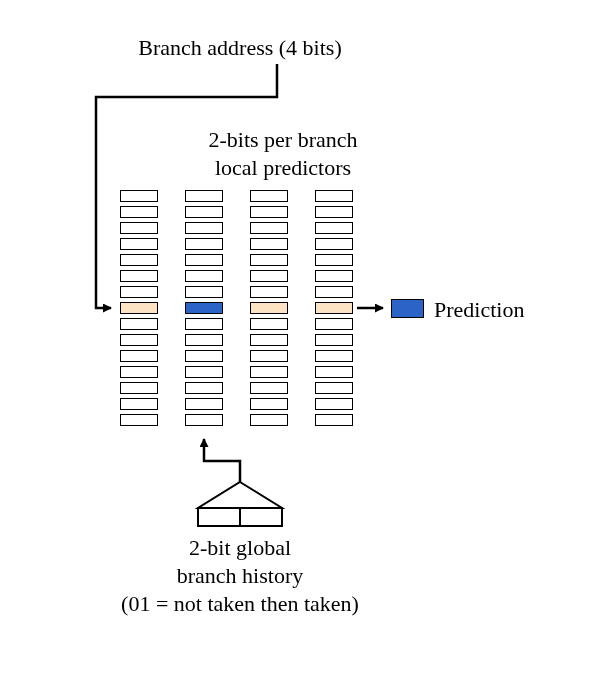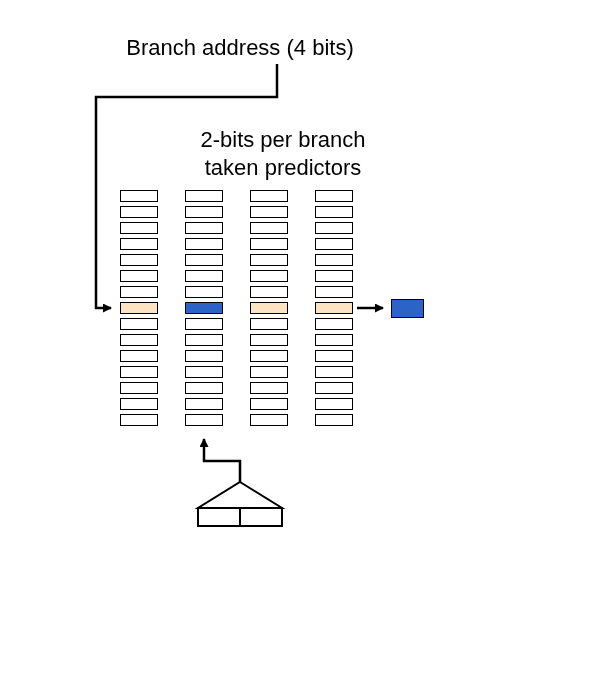--- a/index.html
+++ b/index.html
@@ -14,20 +14,21 @@
     height: 676px;
     background: #ffffff;
     overflow: hidden;
   }
   .label {
     position: absolute;
     color: #000000;
     font-size: 22px;
     line-height: 28px;
     white-space: nowrap;
+    font-family: Liberation Serif, serif;
   }
   .centered {
     text-align: center;
     white-space: normal;
   }
   #title-label        { left: 0px;   top: 34px;  width: 480px; }
   #predictor-label    { left: 0px;   top: 126px; width: 470px; padding-left: 48px; }
   #prediction-label   { left: 434px; top: 296px; }
   #history-caption    { left: 0px;   top: 534px; width: 480px; }
 
@@ -64,21 +65,21 @@
 </style>
 </head>
 <body>
 
 <div class="canvas">
 
   <div class="label centered" id="title-label">Branch address (4 bits)</div>
 
   <div class="label centered" id="predictor-label">
     <div>2-bits per branch</div>
-    <div>taken predictors</div>
+    <div>local predictors</div>
   </div>
 
   <svg class="overlay" viewBox="0 0 612 676">
     <defs>
       <marker id="arrow" markerWidth="10" markerHeight="10" refX="8" refY="4.5" orient="auto" markerUnits="userSpaceOnUse">
         <path d="M0,0 L9,4.5 L0,9 z" fill="#000000"></path>
       </marker>
     </defs>
 
     <path d="M 277 64 V 97 H 96 V 308 H 111" fill="none" stroke="#000000" stroke-width="2.5" marker-end="url(#arrow)"></path>
@@ -160,15 +161,21 @@
         <div class="pred-cell"></div>
         <div class="pred-cell"></div>
         <div class="pred-cell"></div>
         <div class="pred-cell"></div>
         <div class="pred-cell"></div>
         <div class="pred-cell"></div>
       </div>
     </div>
 
   <div id="prediction-box" style="background: rgb(43, 99, 198);"></div>
+  <div class="label" id="prediction-label">Prediction</div>
 
+  <div class="label centered" id="history-caption">
+    <div>2-bit global</div>
+    <div>branch history</div>
+    <div>(01 = not taken then taken)</div>
+  </div>
 
 </div>
 
 </body></html>

